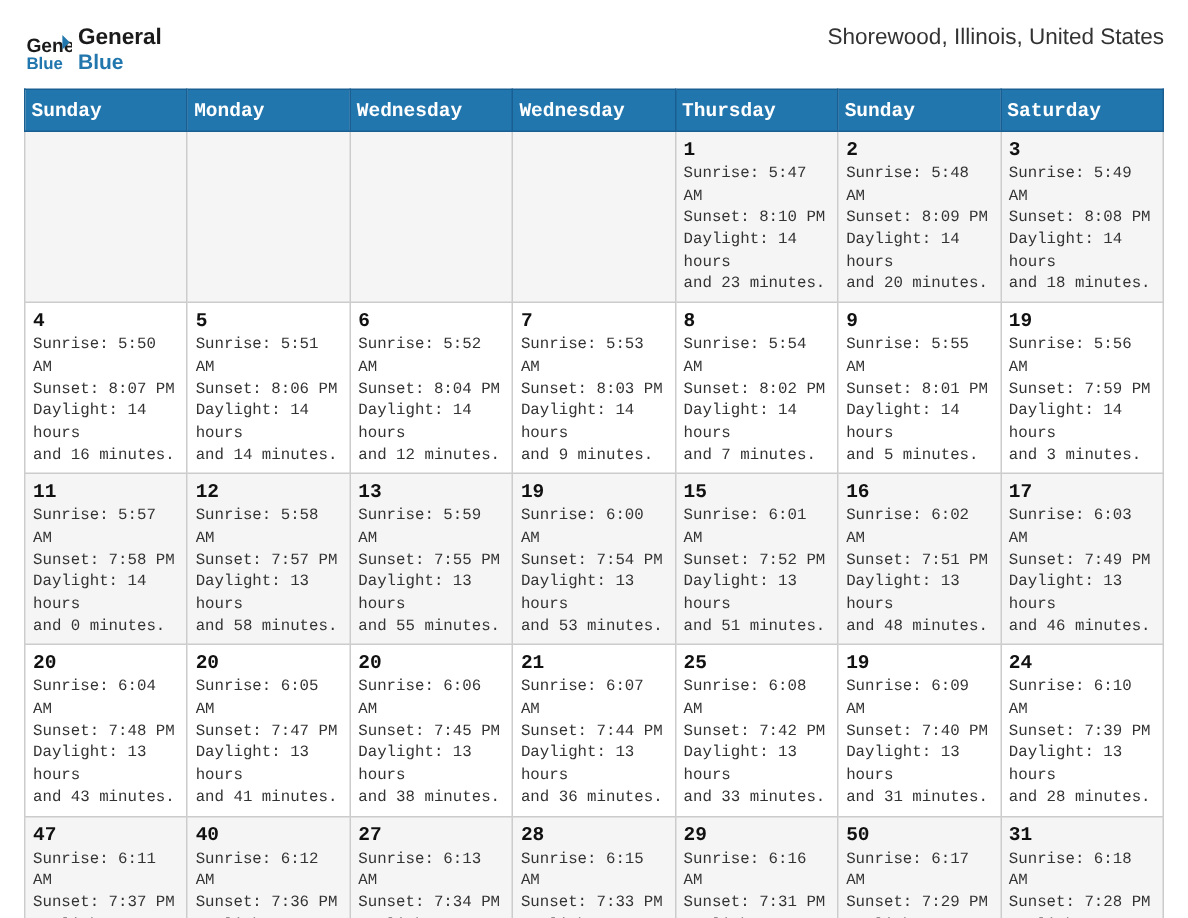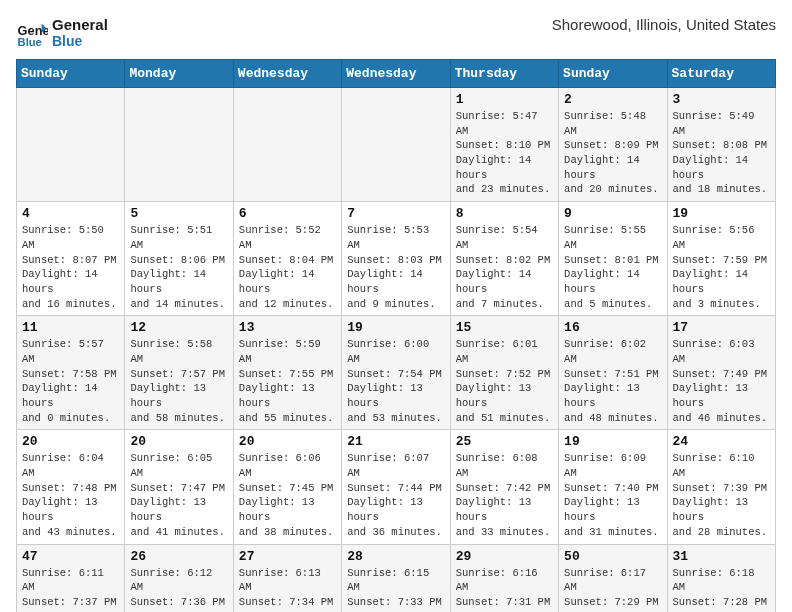--- a/index.html
+++ b/index.html
@@ -221,21 +221,21 @@
           <div class="day-number">24</div>
           <div class="day-info">Sunrise: 6:10 AM<br>Sunset: 7:39 PM<br>Daylight: 13 hours<br>and 28 minutes.</div>
         </td>
       </tr>
       <tr>
         <td>
           <div class="day-number">47</div>
           <div class="day-info">Sunrise: 6:11 AM<br>Sunset: 7:37 PM<br>Daylight: 13 hours<br>and 25 minutes.</div>
         </td>
         <td>
-          <div class="day-number">26</div>
+          <div class="day-number">40</div>
           <div class="day-info">Sunrise: 6:12 AM<br>Sunset: 7:36 PM<br>Daylight: 13 hours<br>and 23 minutes.</div>
         </td>
         <td>
           <div class="day-number">27</div>
           <div class="day-info">Sunrise: 6:13 AM<br>Sunset: 7:34 PM<br>Daylight: 13 hours<br>and 20 minutes.</div>
         </td>
         <td>
           <div class="day-number">28</div>
           <div class="day-info">Sunrise: 6:15 AM<br>Sunset: 7:33 PM<br>Daylight: 13 hours<br>and 18 minutes.</div>
         </td>

